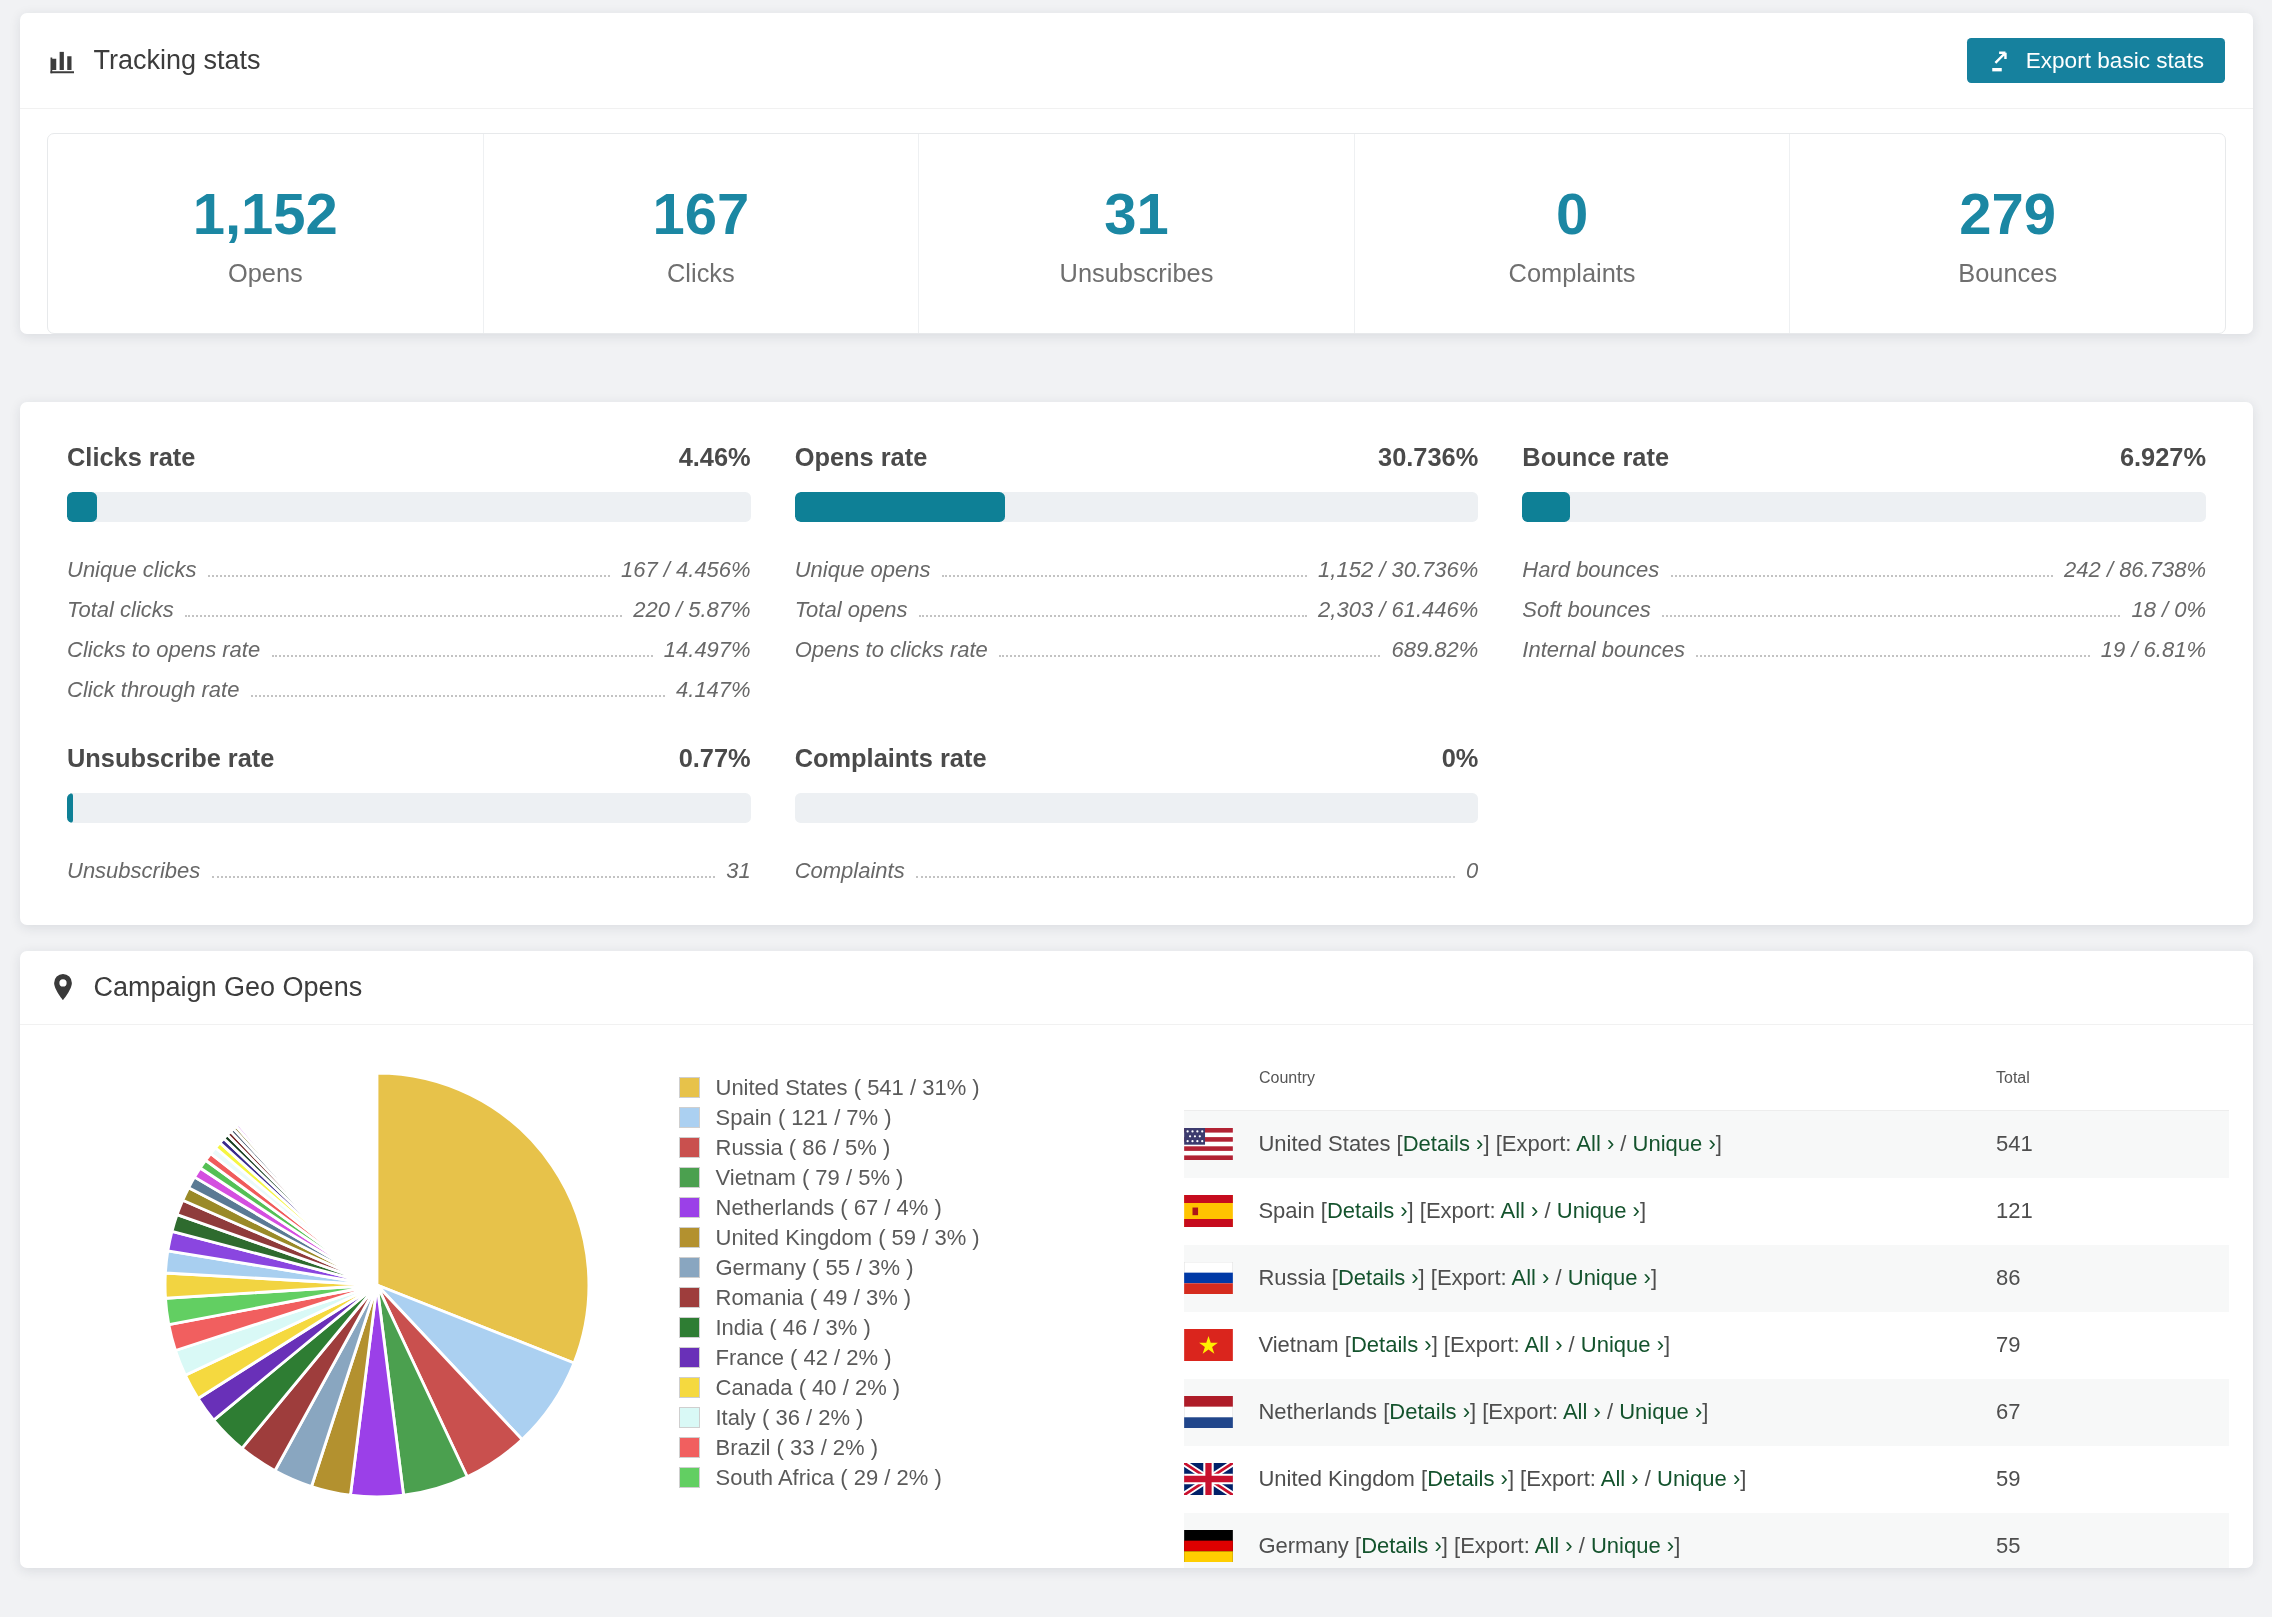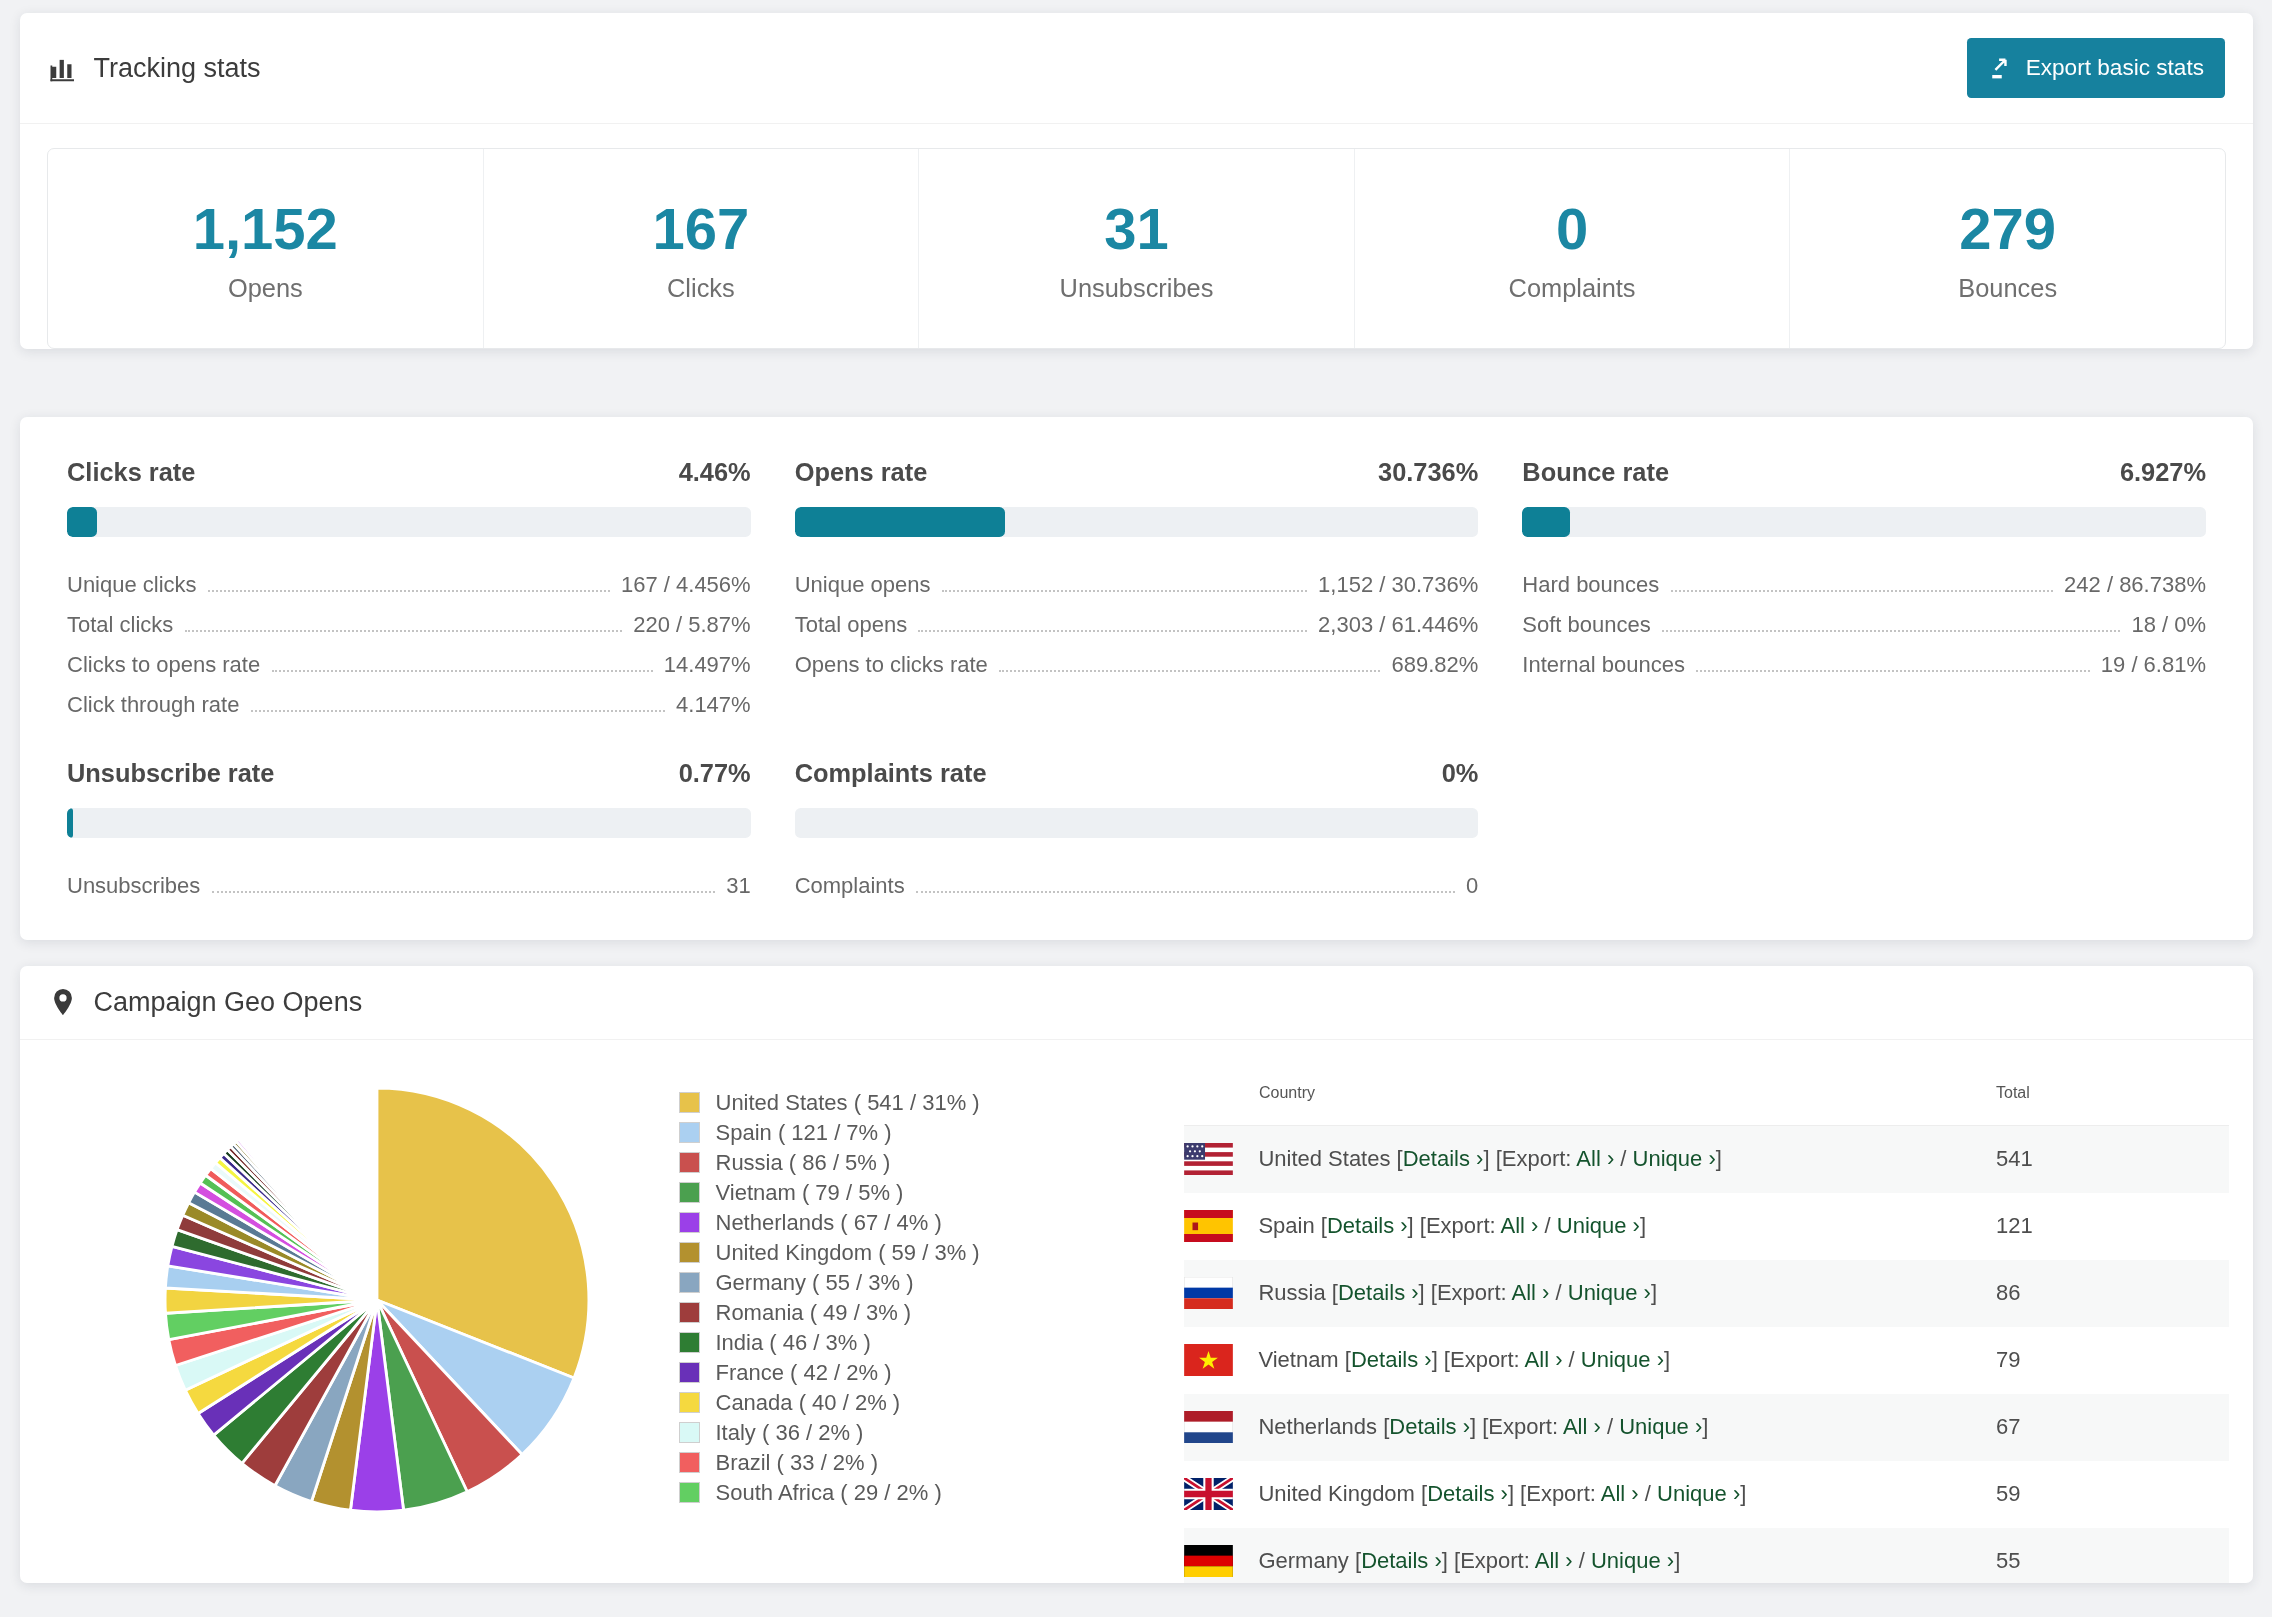--- a/index.html
+++ b/index.html
@@ -20,21 +20,21 @@
   #card-tracking { margin-top: 12.7px; }
   .card-head {
     display: flex; align-items: center; justify-content: space-between;
     padding: 25.4px 28px; border-bottom: 1.4px solid #f1f1f1;
   }
   .card-title { display:flex; align-items:flex-start; gap: 15.5px; font-size: 27px; color:#3c3c3c; }
   .card-title svg { width: 30px; height: 30px; }
   .btn-primary {
     display:flex; align-items:center; gap: 12.7px;
     background:#16819e; color:#fff; border:none; cursor:pointer;
-    font-family: inherit; font-size: 22.6px; height: 60px; padding: 0 21px;
+    font-family: inherit; font-size: 22.6px; height: 45px; padding: 0 21px;
     border-radius: 4.2px;
   }
   .btn-primary svg { width: 25.4px; height: 25.4px; }
   .stats-box {
     margin: 24px 27px 68px; border: 1.4px solid #e7e9eb; border-radius: 7px;
     display: flex; height: 201px;
   }
   .stat-cell {
     flex: 1; display:flex; flex-direction:column; align-items:center; justify-content:center;
     gap: 12.7px; border-right: 1.4px solid #eef0f2;
@@ -46,21 +46,21 @@
   #card-rates { margin-top: 25.4px; padding: 41px 47px; }
   .rates-grid {
     display: grid; grid-template-columns: repeat(3, 1fr);
     column-gap: 44px; row-gap: 41px;
   }
   .rate-head { display:flex; justify-content: space-between; align-items: baseline; }
   .rate-title { font-size: 25.4px; font-weight: bold; color:#4a4a4a; }
   .rate-value { font-size: 25.4px; font-weight: bold; color:#4a4a4a; }
   .bar-track { margin-top: 20px; height: 30px; border-radius: 5.6px; background: #edf0f3; overflow: hidden; }
   .bar-fill { height: 100%; background: #0e8096; border-radius: 5.6px; }
-  .rate-rows { margin-top: 21px; }
+  .rate-rows { margin-top: 21px; font-style: italic; }
   .rate-row { display: flex; align-items: flex-end; height: 40px; font-size: 22px; color: #686868; }
   .rate-row .leader { flex: 1; border-bottom: 2.1px dotted #c3c3c3; margin: 0 11.3px 6.4px; }
   
   #card-geo { margin-top: 25.4px; height: 617px; overflow: hidden; }
   #card-geo .card-head { padding: 21px 28px; }
   .geo-body { display: flex; padding: 21px 24px 0 48px; }
   .pie-wrap { width: 533px; padding: 20px 0 0 90px; flex: none; }
   .legend { flex: none; width: 399px; margin-left: 78px; margin-top: 27px; }
   .legend-item { display: flex; align-items: center; gap: 15.5px; height: 30px; }
   .legend-swatch { width: 21px; height: 21px; border: 1.4px solid #cfcfcf; flex: none; }

